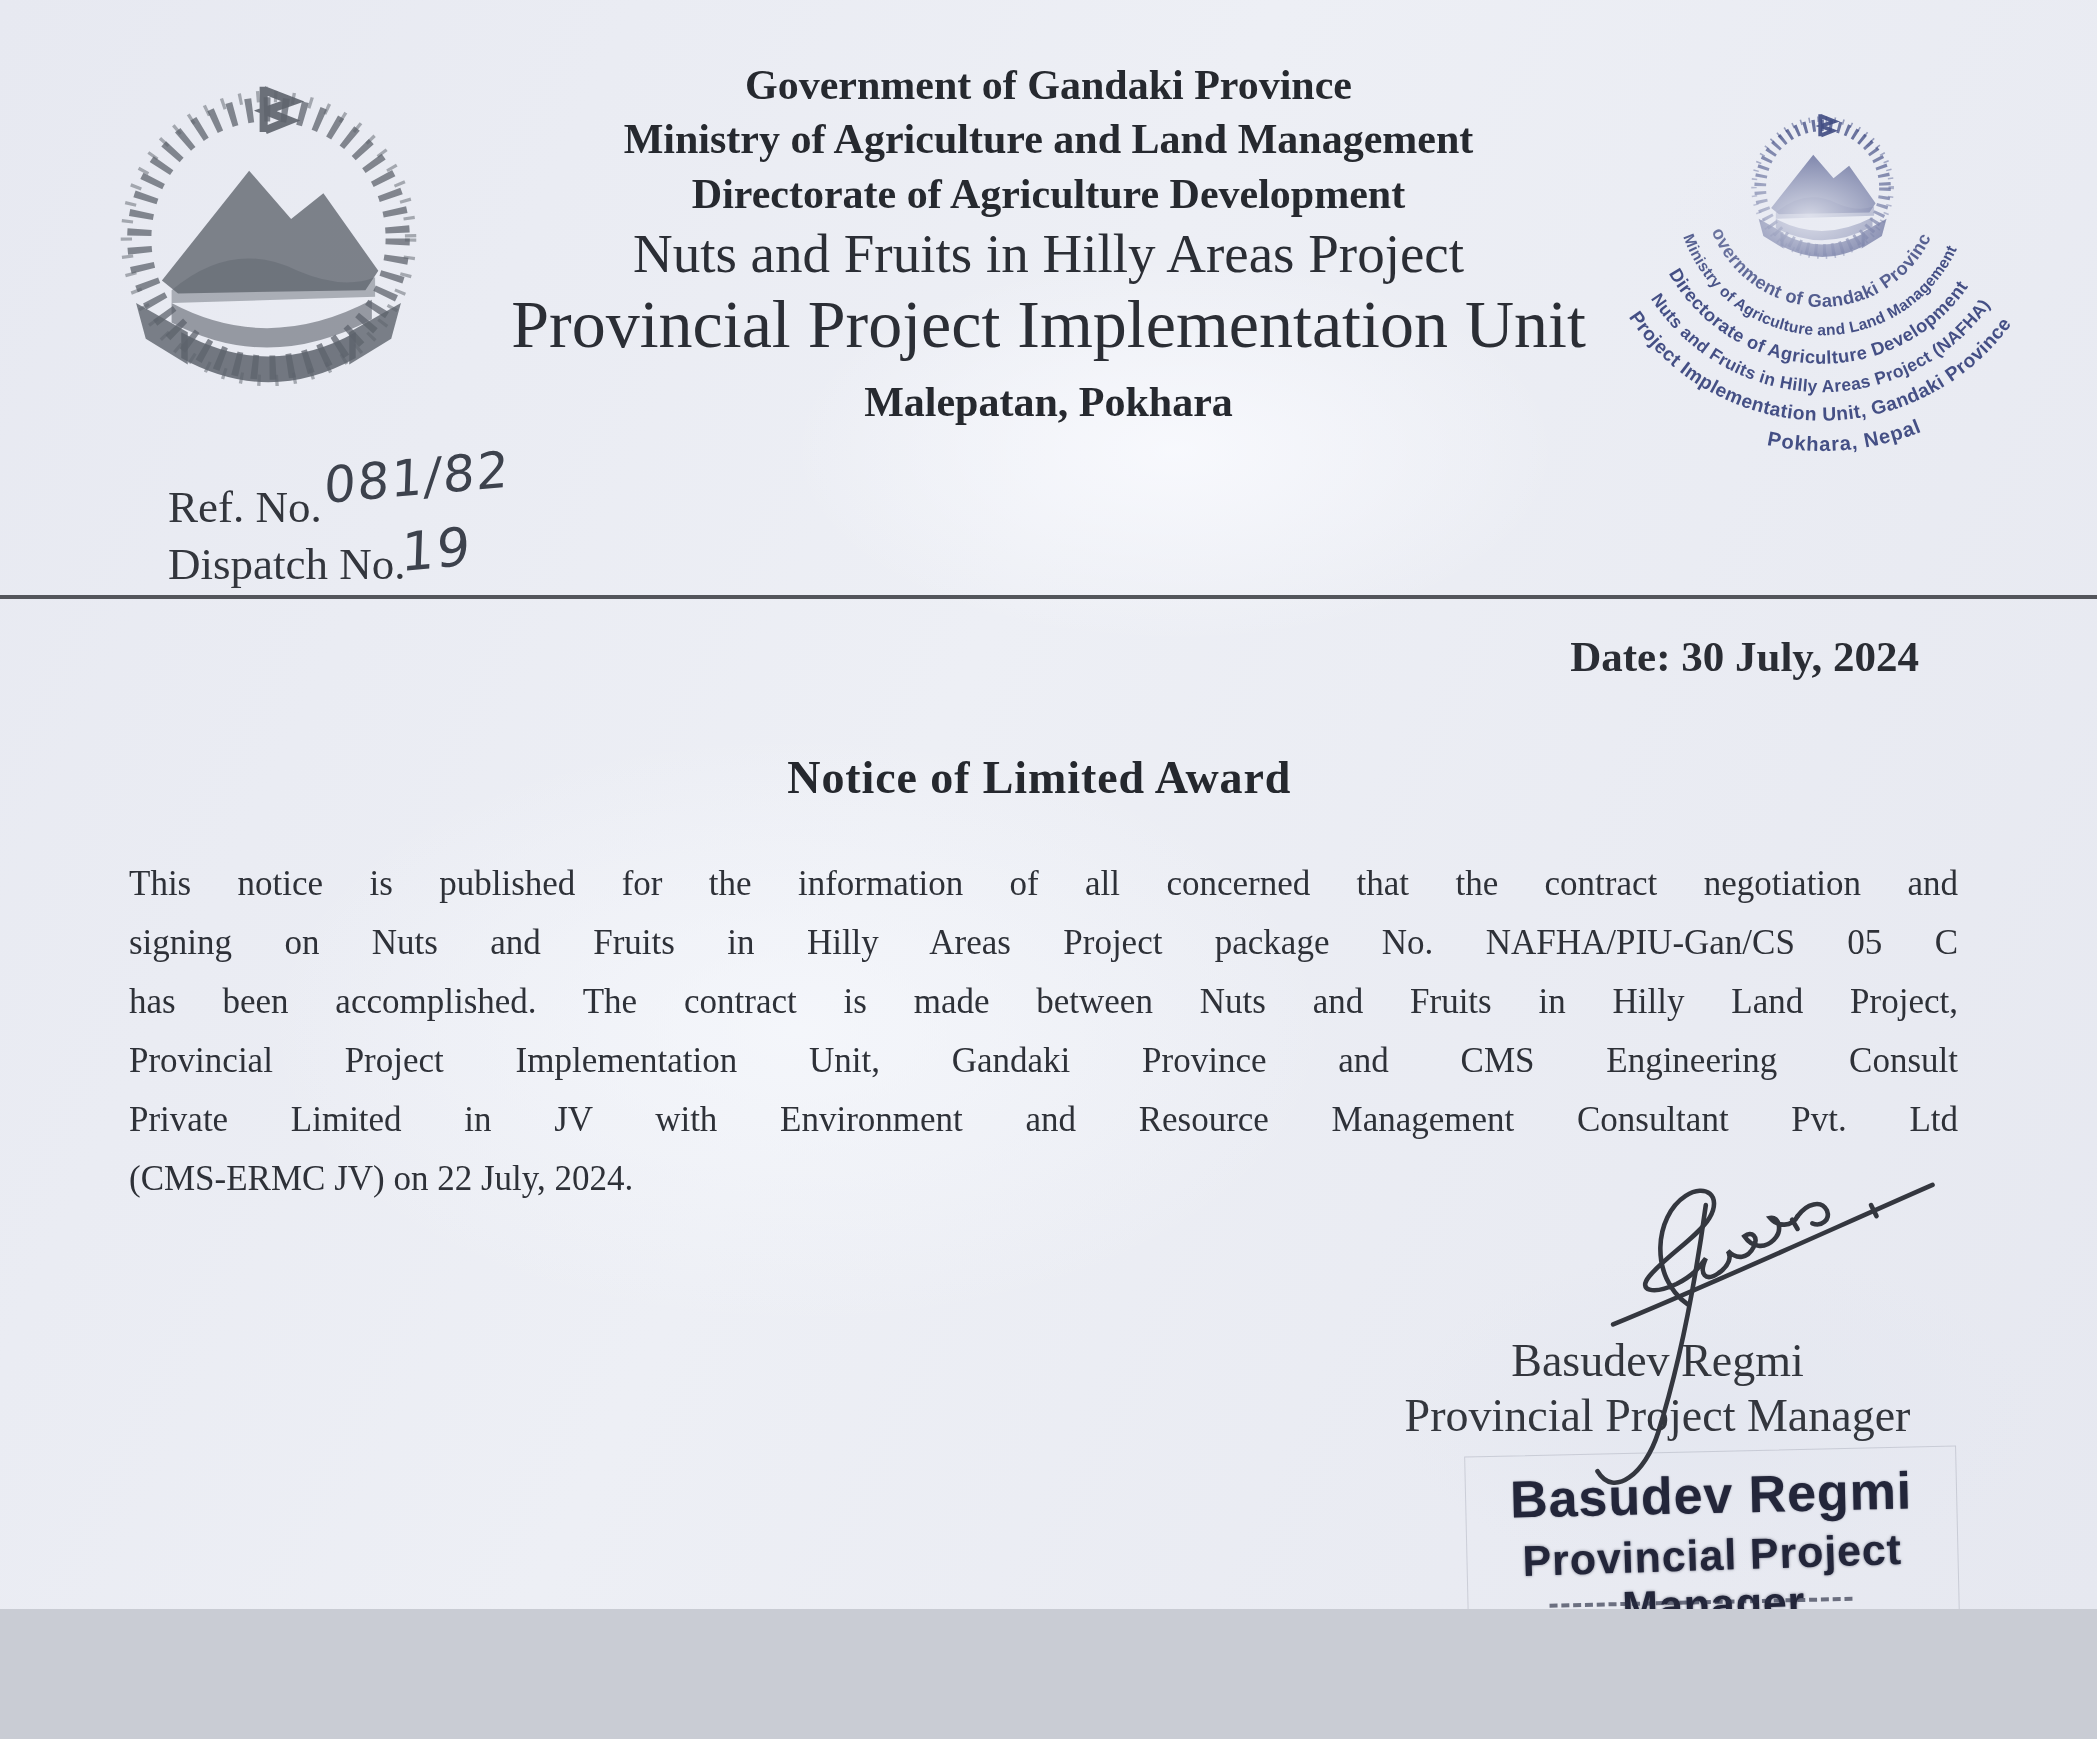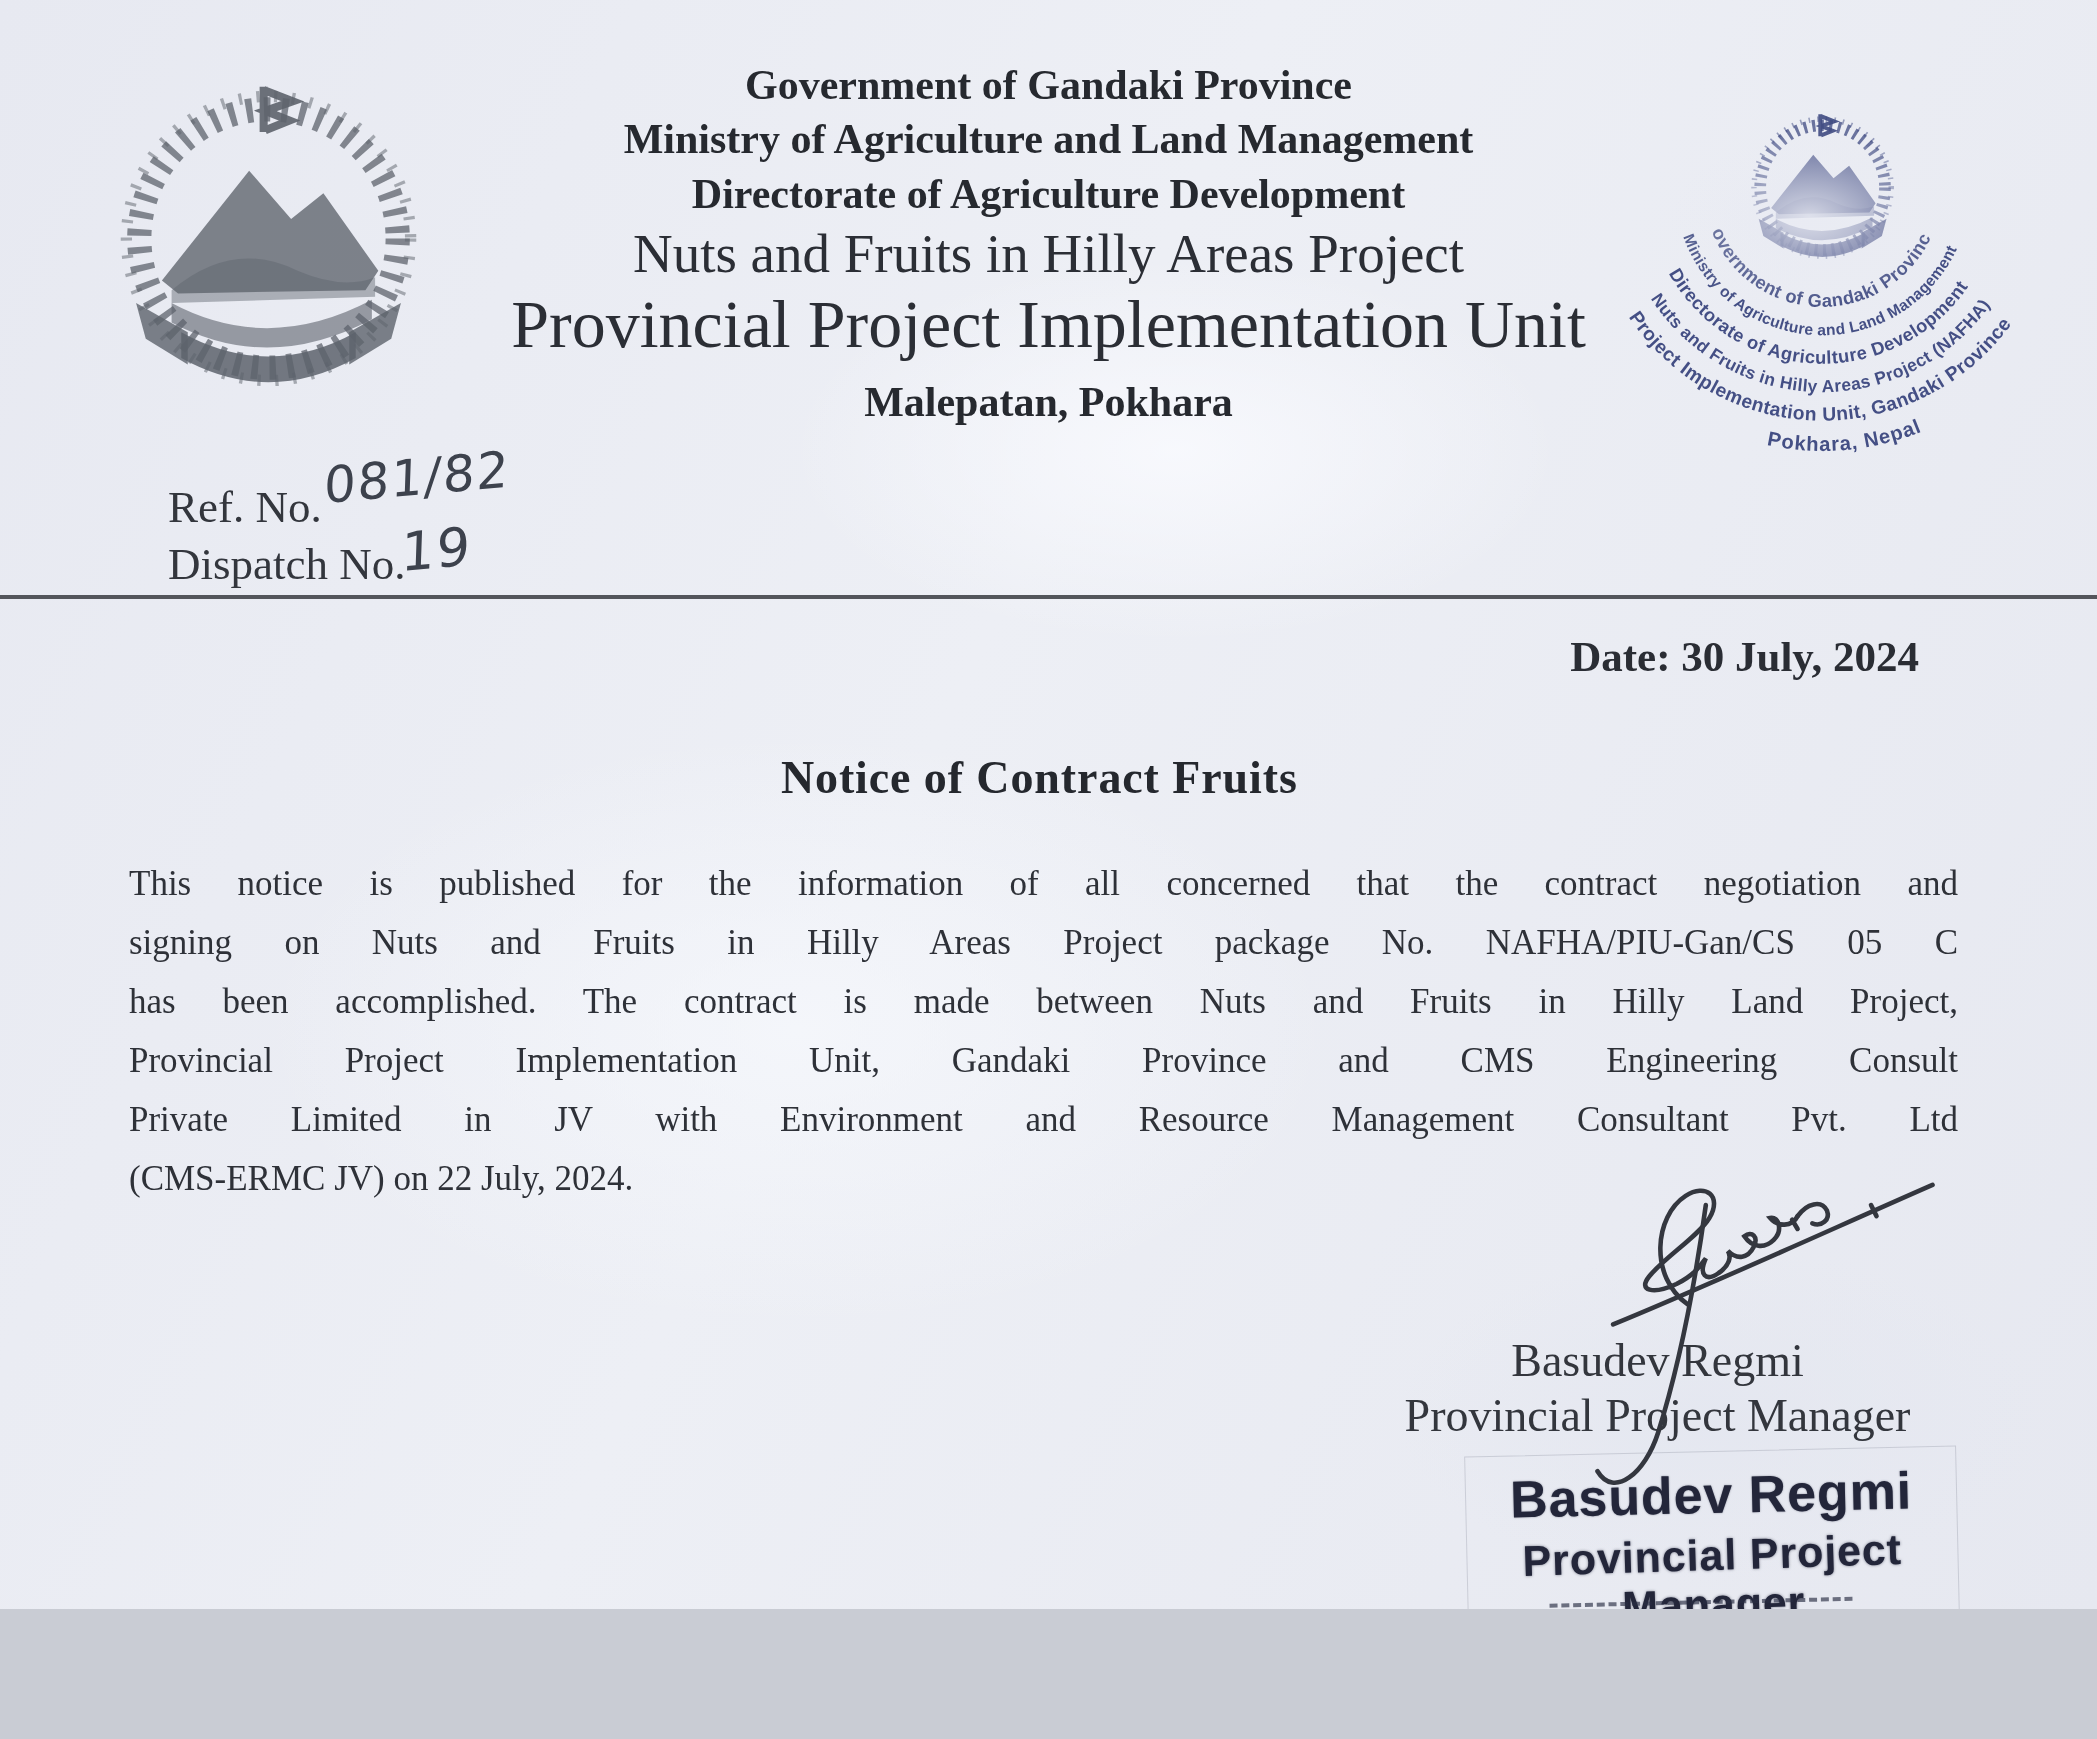--- a/index.html
+++ b/index.html
@@ -128,21 +128,21 @@
 
   <div class="abs ref-label" style="left:168px;top:481px;">Ref. No.</div>
   <div class="abs handwrite" style="left:323px;top:457px;">081/82</div>
   <div class="abs ref-label" style="left:168px;top:538px;">Dispatch No.</div>
   <div class="abs handwrite" style="left:400px;top:522px;font-size:53px;">19</div>
 
   <div class="abs rule" style="top:595px;"></div>
 
   <div class="abs date" style="right:178px;top:632px;">Date: 30 July, 2024</div>
 
-  <div class="abs doc-title" style="left:0;right:18.4px;top:751px;text-align:center;">Notice of Contract Fruits</div>
+  <div class="abs doc-title" style="left:0;right:18.4px;top:751px;text-align:center;">Notice of Limited Award</div>
 
   <div class="abs" style="left:129px;top:854px;">
     <div class="body-line">This notice is published for the information of all concerned that the contract negotiation and</div>
     <div class="body-line">signing on Nuts and Fruits in Hilly Areas Project package No. NAFHA/PIU-Gan/CS 05 C</div>
     <div class="body-line">has been accomplished. The contract is made between Nuts and Fruits in Hilly Land Project,</div>
     <div class="body-line">Provincial Project Implementation Unit, Gandaki Province and CMS Engineering Consult</div>
     <div class="body-line">Private Limited in JV with Environment and Resource Management Consultant Pvt. Ltd</div>
     <div class="body-line last">(CMS-ERMC JV) on 22 July, 2024.</div>
   </div>
 

